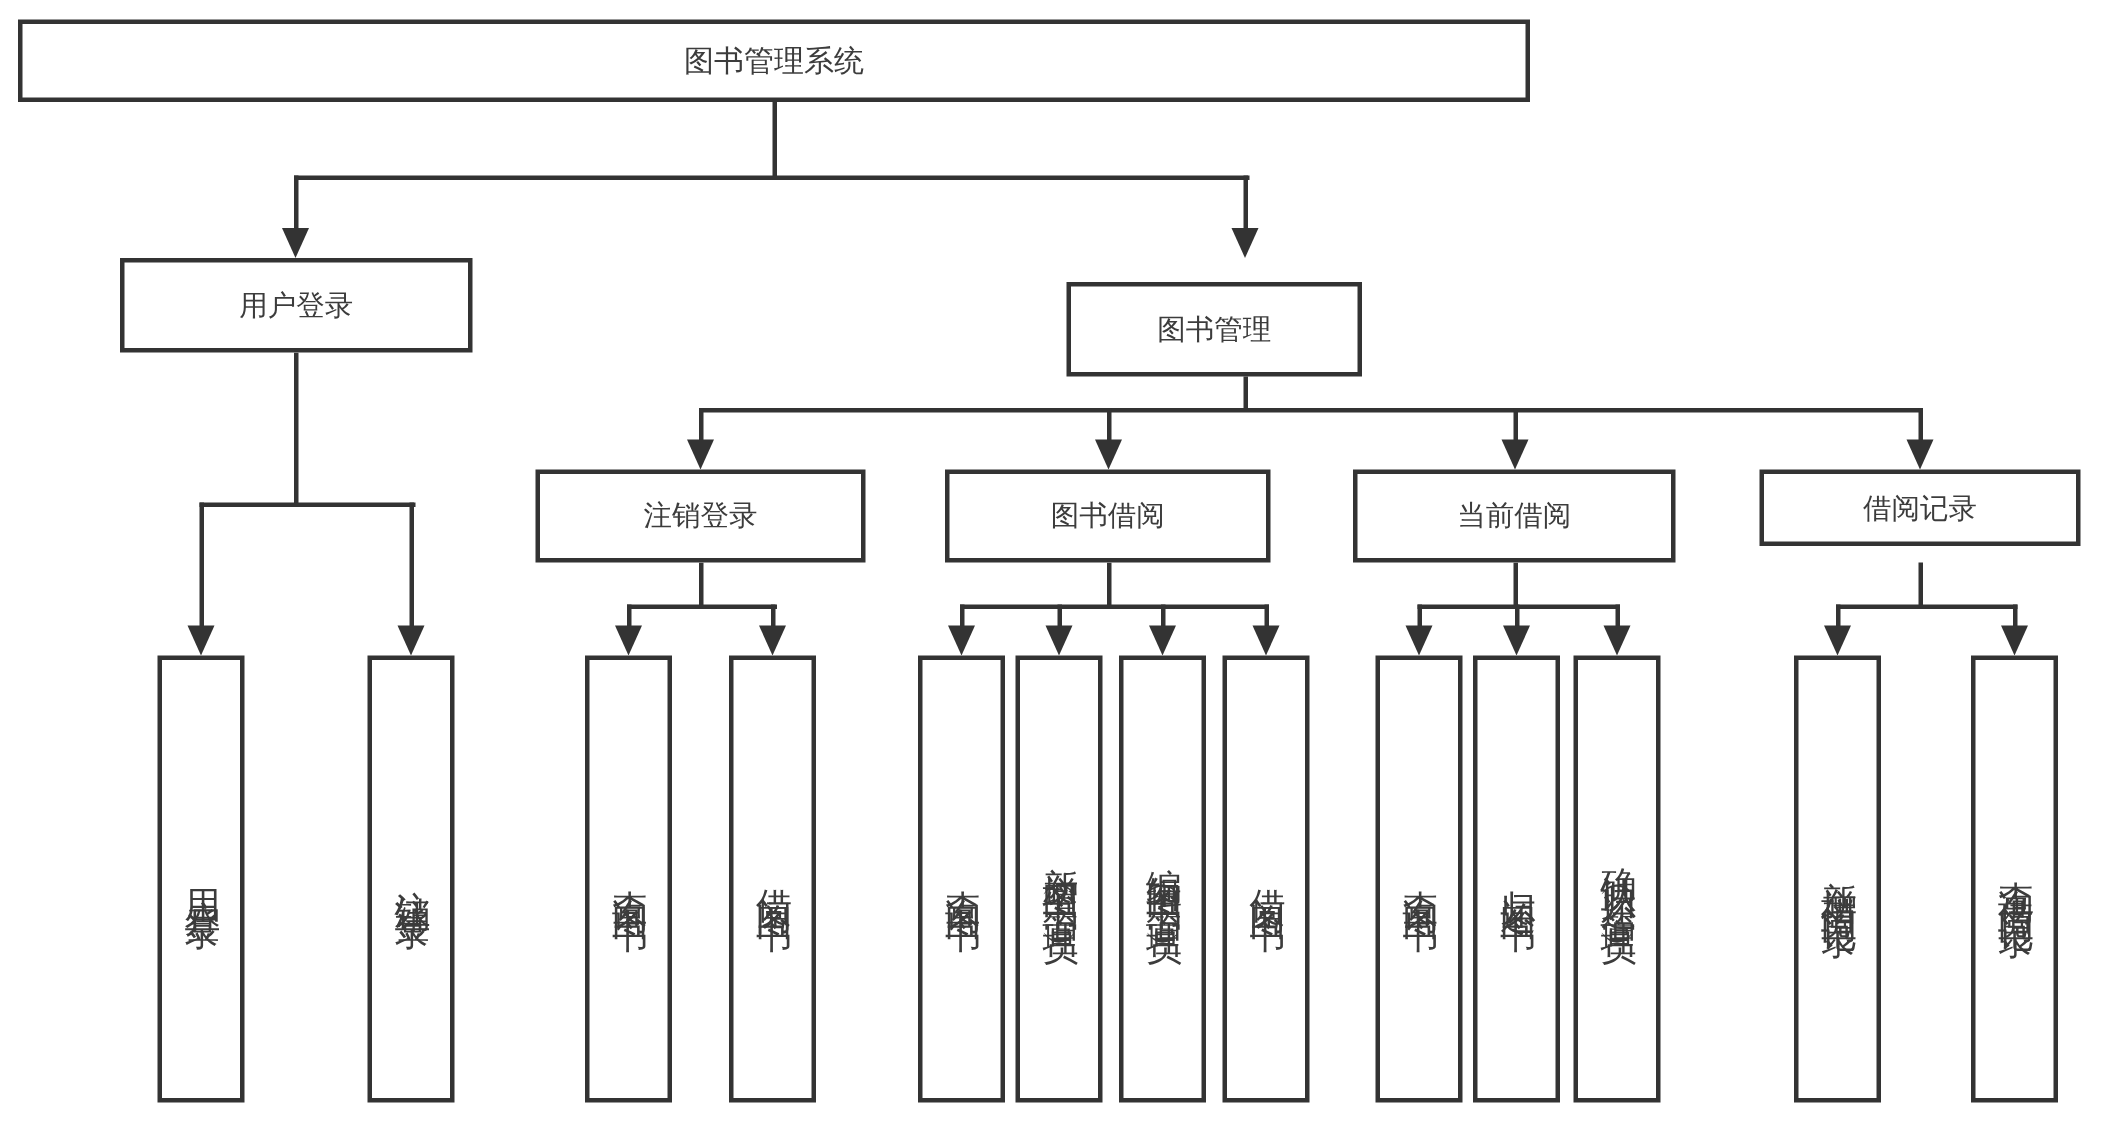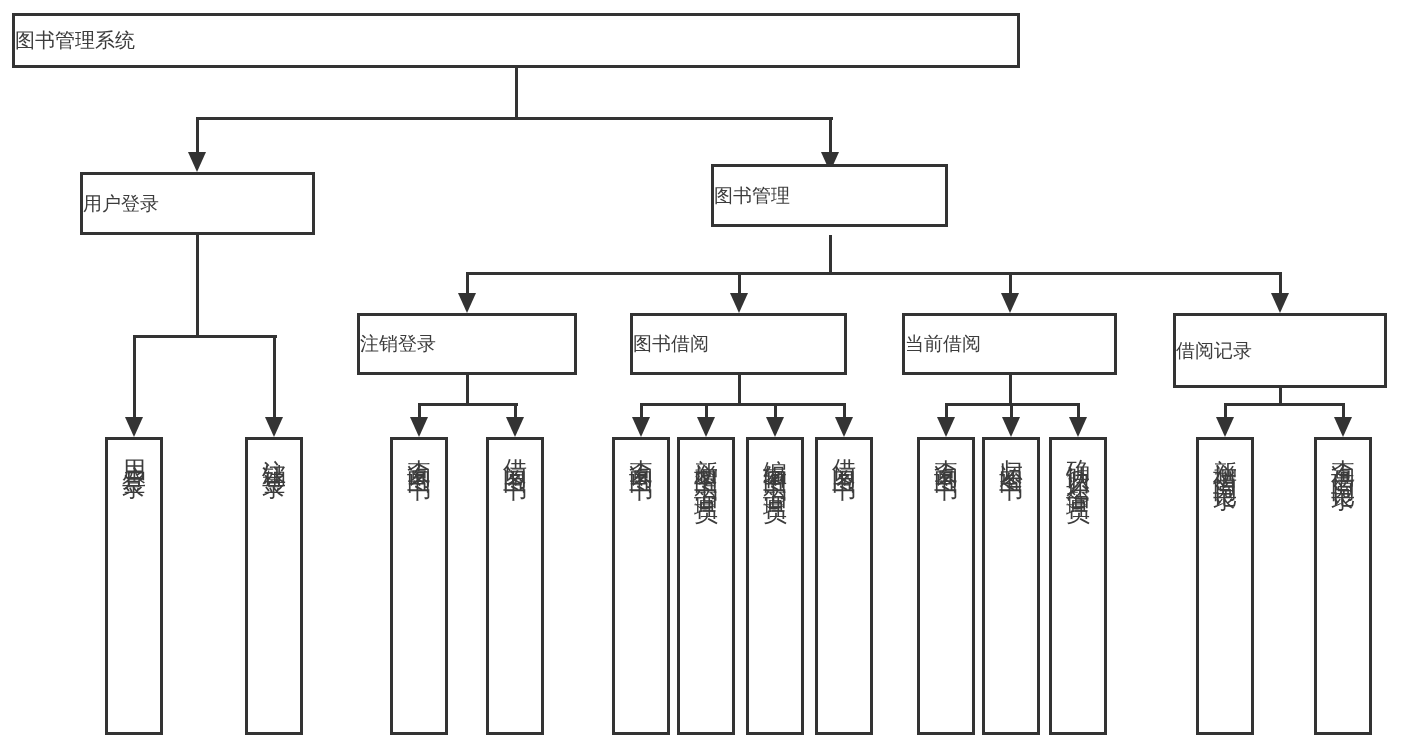--- a/index.html
+++ b/index.html
@@ -1,53 +1,53 @@
 <!DOCTYPE html>
 <html><head>
 <meta charset="utf-8">
 <style>
   html,body{margin:0;padding:0;background:#fff;}
   #canvas{position:relative;width:1405px;height:747px;background:#ffffff;overflow:hidden;
           font-family:"Liberation Sans","DejaVu Sans",sans-serif;}
   .box{position:absolute;background:#fff;border:3px solid #333;box-sizing:border-box;
-       display:flex;align-items:center;color:#3c3c3c;font-size:19px;z-index:2;}
+       display:flex;align-items:center;justify-content:center;color:#3c3c3c;font-size:19px;z-index:2;}
   .box.root{font-size:20px;}
   .box.v{writing-mode:vertical-rl;text-orientation:mixed;font-size:24px;letter-spacing:6px;}
   .ln{position:absolute;background:#333;z-index:1;}
   .ar{position:absolute;width:0;height:0;border-left:9px solid transparent;
       border-right:9px solid transparent;border-top:20px solid #333;z-index:1;}
   .watermark{position:absolute;right:4px;bottom:4px;z-index:5;color:#9a9a9a;font-size:21px;
              text-shadow:1px 1px 0 rgba(255,255,255,.95);letter-spacing:1px;opacity:.95;}
 </style>
 </head>
 <body>
 
 <div id="canvas">
 
   <div class="box root" style="left:12px;top:13px;width:1008px;height:55px">
     <span>图书管理系统</span>
   </div>
 
   <div class="box" style="left:80px;top:172px;width:235px;height:63px">
     <span>用户登录</span>
   </div>
-  <div class="box" style="left:711px;top:164px;width:237px;height:63px">
+  <div class="box" style="left:711px;top:188px;width:197px;height:63px">
     <span>图书管理</span>
   </div>
 
   <div class="box" style="left:357px;top:313px;width:220px;height:62px">
     <span>注销登录</span>
   </div>
   <div class="box" style="left:630px;top:313px;width:217px;height:62px">
     <span>图书借阅</span>
   </div>
   <div class="box" style="left:902px;top:313px;width:215px;height:62px">
     <span>当前借阅</span>
   </div>
-  <div class="box" style="left:1173px;top:313px;width:214px;height:75px">
+  <div class="box" style="left:1173px;top:313px;width:214px;height:51px">
     <span>借阅记录</span>
   </div>
 
   <div class="box v" style="left:105px;top:437px;width:58px;height:298px">
     <span>用户登录</span>
   </div>
   <div class="box v" style="left:245px;top:437px;width:58px;height:298px">
     <span>注销登录</span>
   </div>
 

